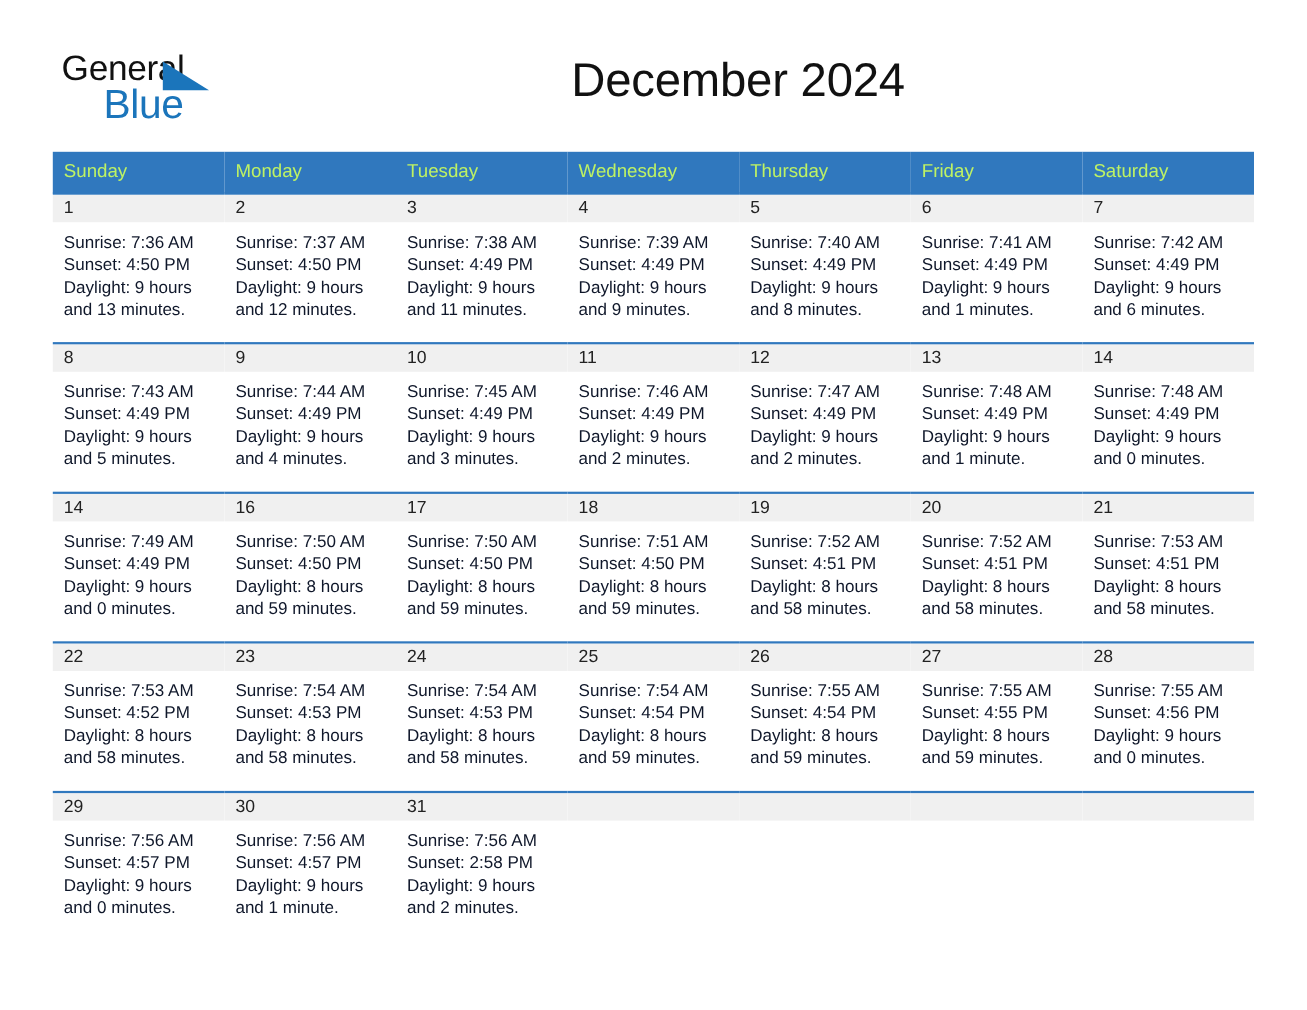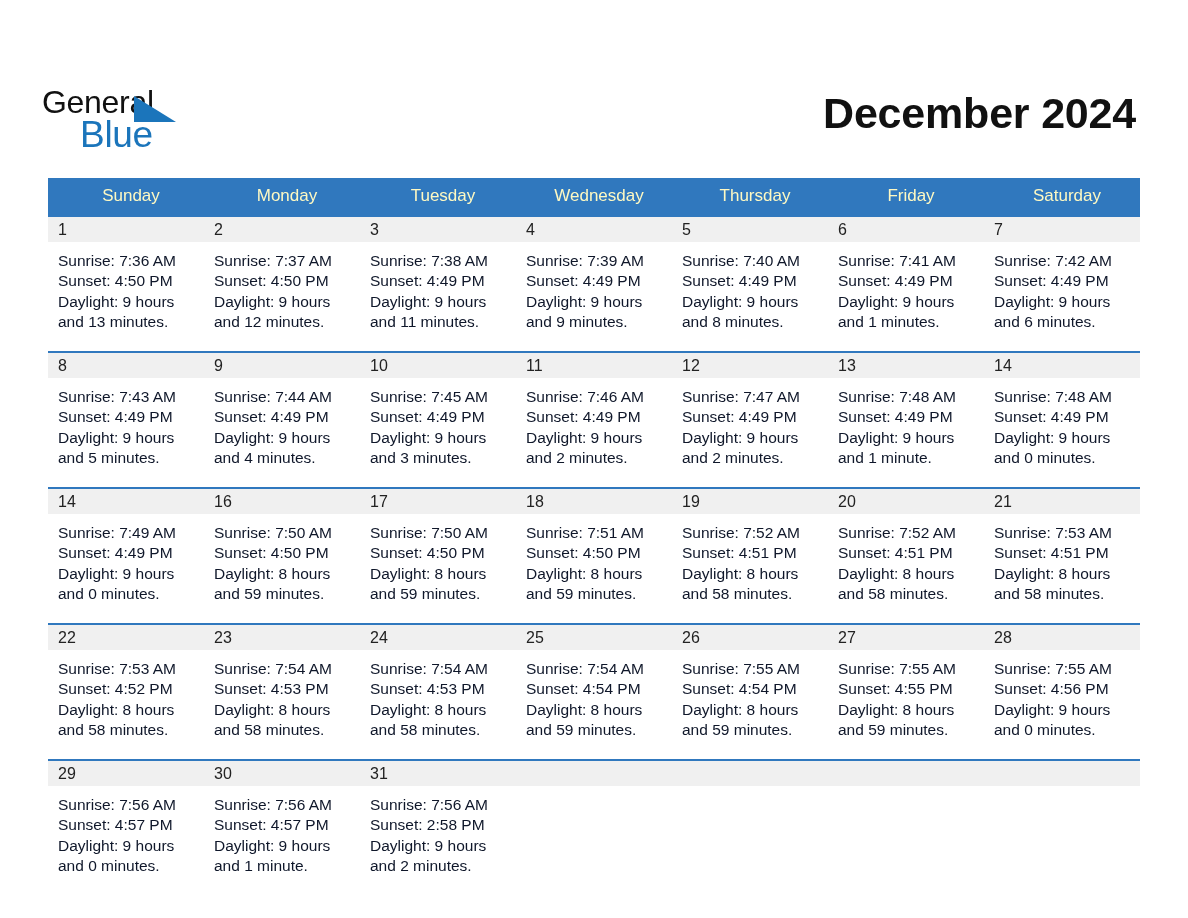--- a/index.html
+++ b/index.html
@@ -19,23 +19,22 @@
     width: 1188px;
     height: 918px;
     box-sizing: border-box;
   }
 
   
   .masthead {
     display: flex;
     align-items: flex-start;
     justify-content: space-between;
-    padding: 44px 52px 0 42px;
+    padding: 44px 52px 0 56px;
     box-sizing: border-box;
-    margin-top: 40px;
   }
   .logo {
     position: relative;
     width: 150px;
     height: 72px;
     flex: 0 0 auto;
   }
   .logo-general {
     position: absolute;
     left: 0;
@@ -66,23 +65,24 @@
   }
   .titles {
     text-align: right;
     flex: 1 1 auto;
     padding-top: 2px;
   }
   .title-main {
     font-size: 43px;
     line-height: 54px;
     color: #111111;
-    font-weight: bold;
+    font-weight: normal;
     margin: 0;
     letter-spacing: -0.2px;
+    text-align: center;
   }
   .title-sub {
     font-size: 25px;
     line-height: 36px;
     color: #111111;
     margin: 10px 0 0 0;
     font-weight: normal;
     letter-spacing: -0.1px;
   }
 
@@ -91,25 +91,25 @@
     margin: 22px 48px 0 48px;
     width: 1092px;
   }
   .cal-table {
     width: 100%;
     border-collapse: collapse;
     table-layout: fixed;
   }
   .cal-table th {
     background: #3078be;
-    color: #fef9c3;
+    color: #bef264;
     font-weight: normal;
     font-size: 17px;
     line-height: 20px;
-    text-align: center;
+    text-align: left;
     padding: 8px 0 9px 10px;
     border: none;
   }
   .cal-table td {
     vertical-align: top;
     padding: 0;
     border: none;
     border-top: 2px solid #3078be;
     background: #ffffff;
   }

